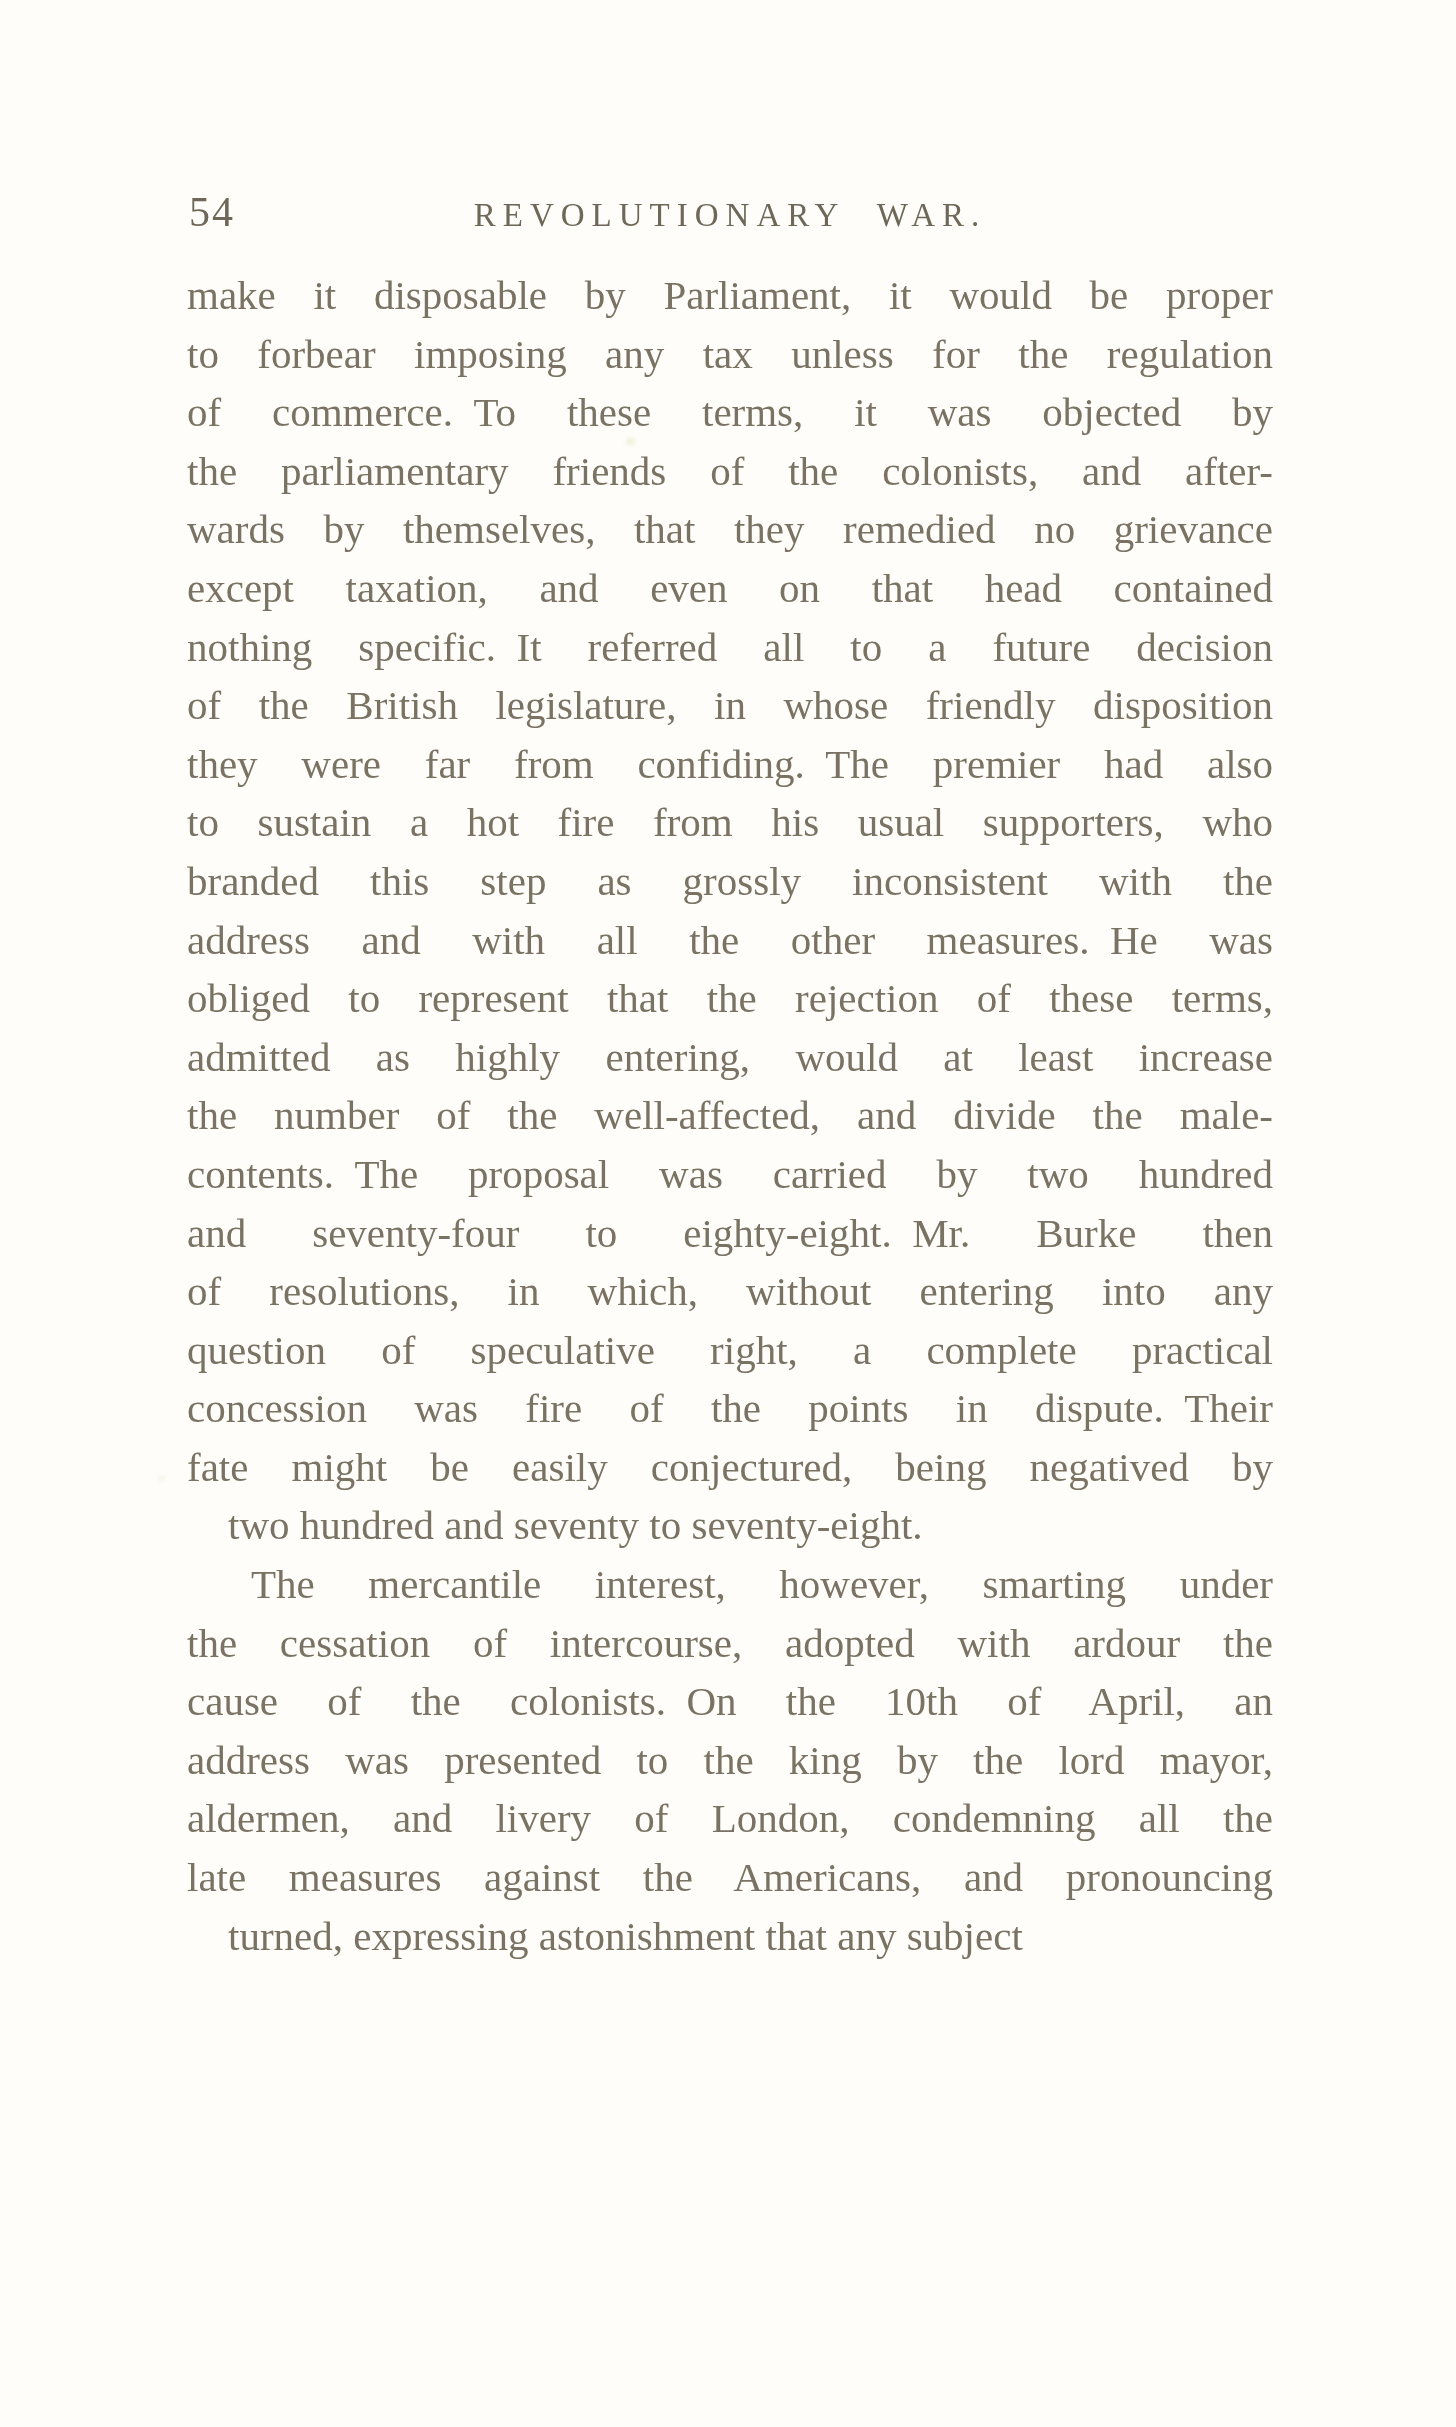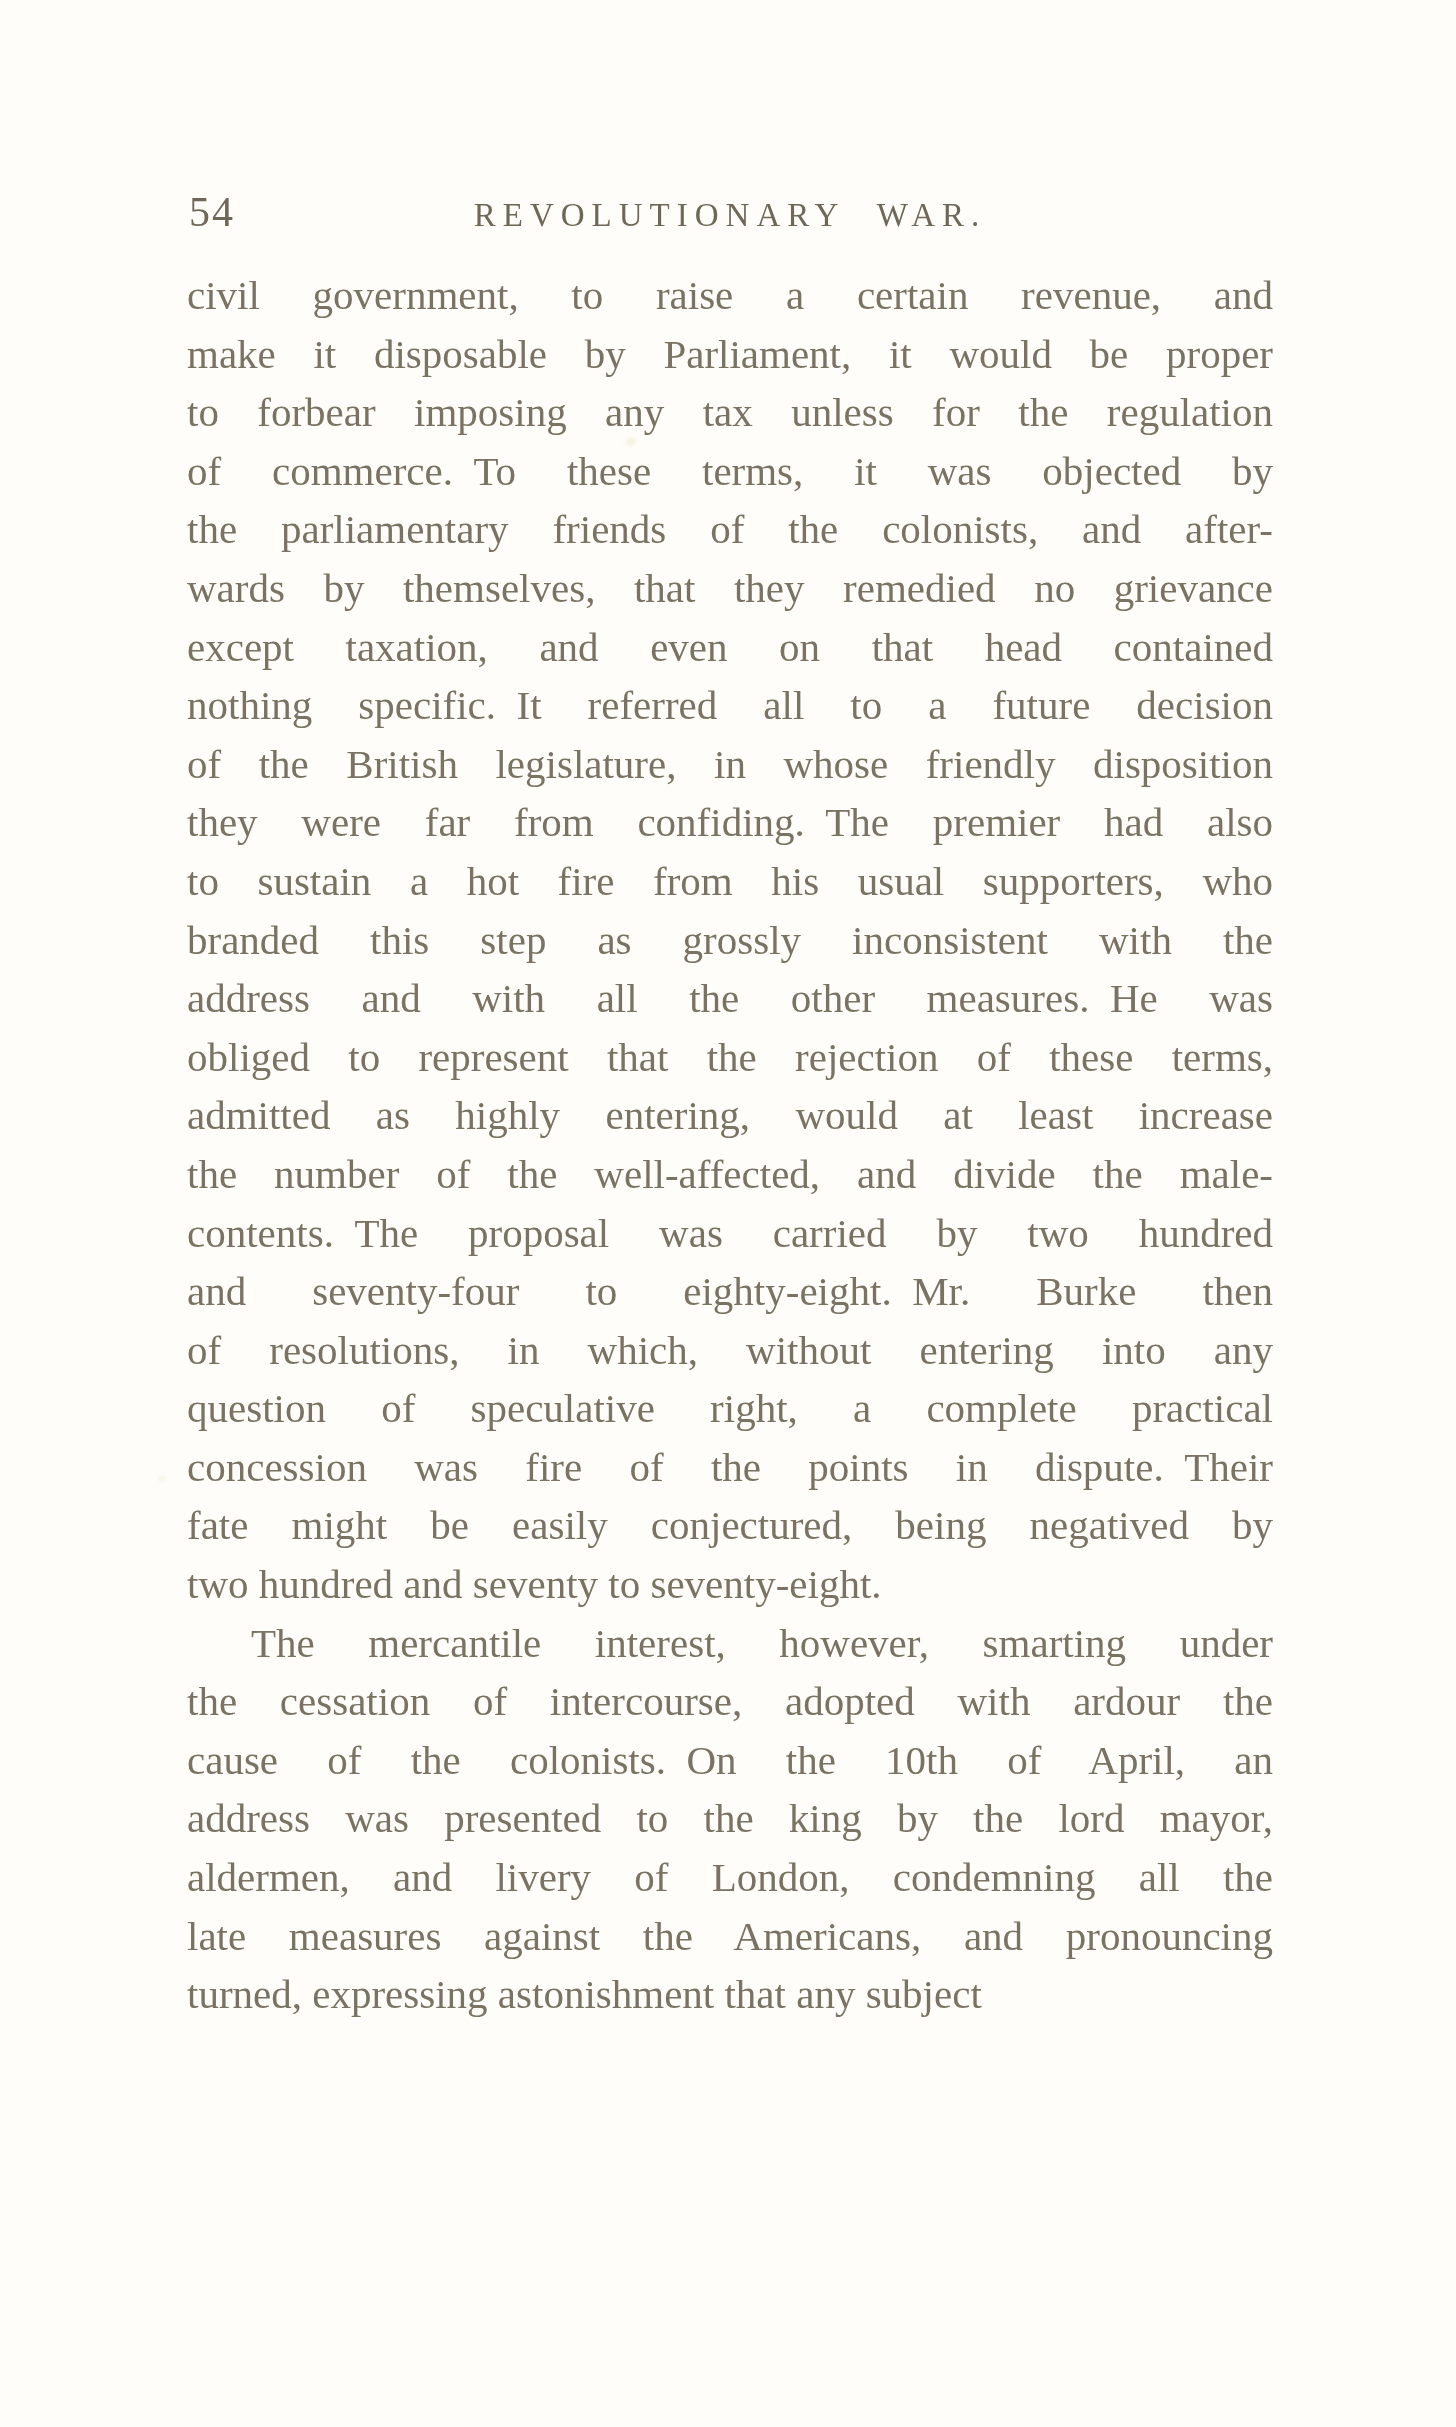--- a/index.html
+++ b/index.html
@@ -28,40 +28,39 @@
   
   .page-body { position: absolute; left: 187px; top: 266px; width: 1086px; }
   .line {
     height: 58.6px; line-height: 58.6px;
     font-size: 41px;
     text-align: justify; overflow: hidden;
     white-space: normal;
   }
   
   .line::after { content: ""; display: inline-block; width: 100%; height: 0; }
-  .line.last { text-align: left; }
+  .line.last { text-align: left; margin-left: 41px; }
   .line.last::after { content: none; }
   .line.indent { text-indent: 64px; }
 
   
   .speck { position: absolute; border-radius: 50%; filter: blur(2px); opacity: .8; }
   .speck-1 { left: 626px; top: 438px; width: 9px; height: 7px; background: #efeccb; }
   .speck-2 { left: 158px; top: 1476px; width: 7px; height: 5px; background: #f3f1db; }
 </style>
 </head>
 <body>
 
 <div class="page">
   <header class="running-head">
     <span class="page-number">54</span>
     <span class="head-title">REVOLUTIONARY WAR.</span>
   </header>
 
   <main class="page-body">
-      <div class="line">civil government, to raise a certain revenue, and</div>
       <div class="line">make it disposable by Parliament, it would be proper</div>
       <div class="line">to forbear imposing any tax unless for the regulation</div>
       <div class="line">of commerce. To these terms, it was objected by</div>
       <div class="line">the parliamentary friends of the colonists, and after-</div>
       <div class="line">wards by themselves, that they remedied no grievance</div>
       <div class="line">except taxation, and even on that head contained</div>
       <div class="line">nothing specific. It referred all to a future decision</div>
       <div class="line">of the British legislature, in whose friendly disposition</div>
       <div class="line">they were far from confiding. The premier had also</div>
       <div class="line">to sustain a hot fire from his usual supporters, who</div>

